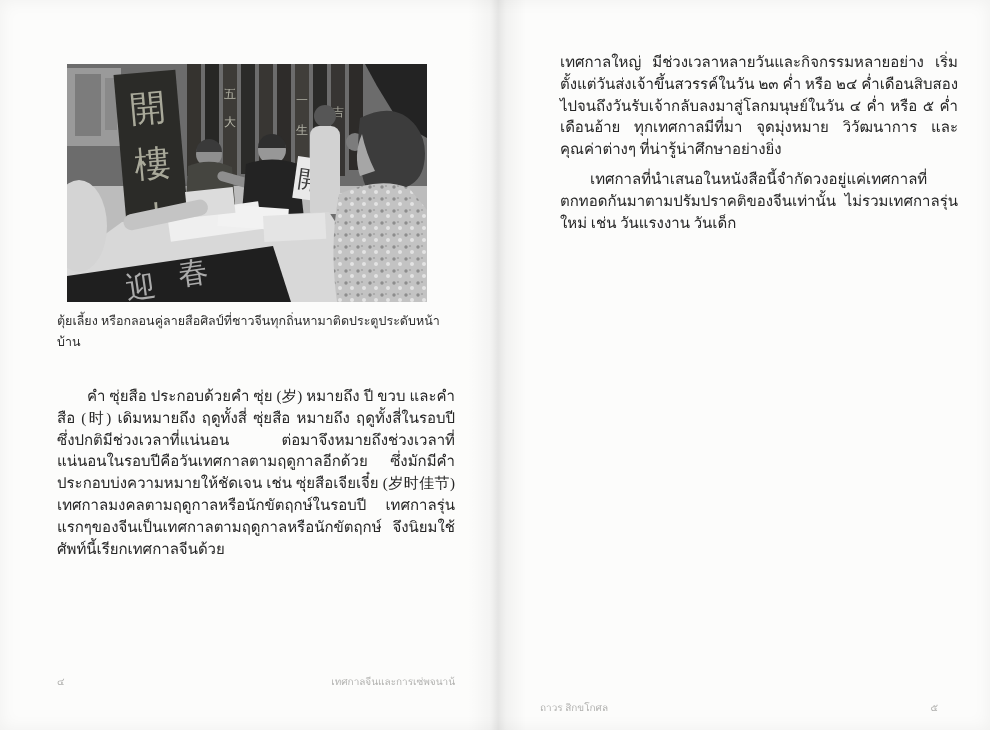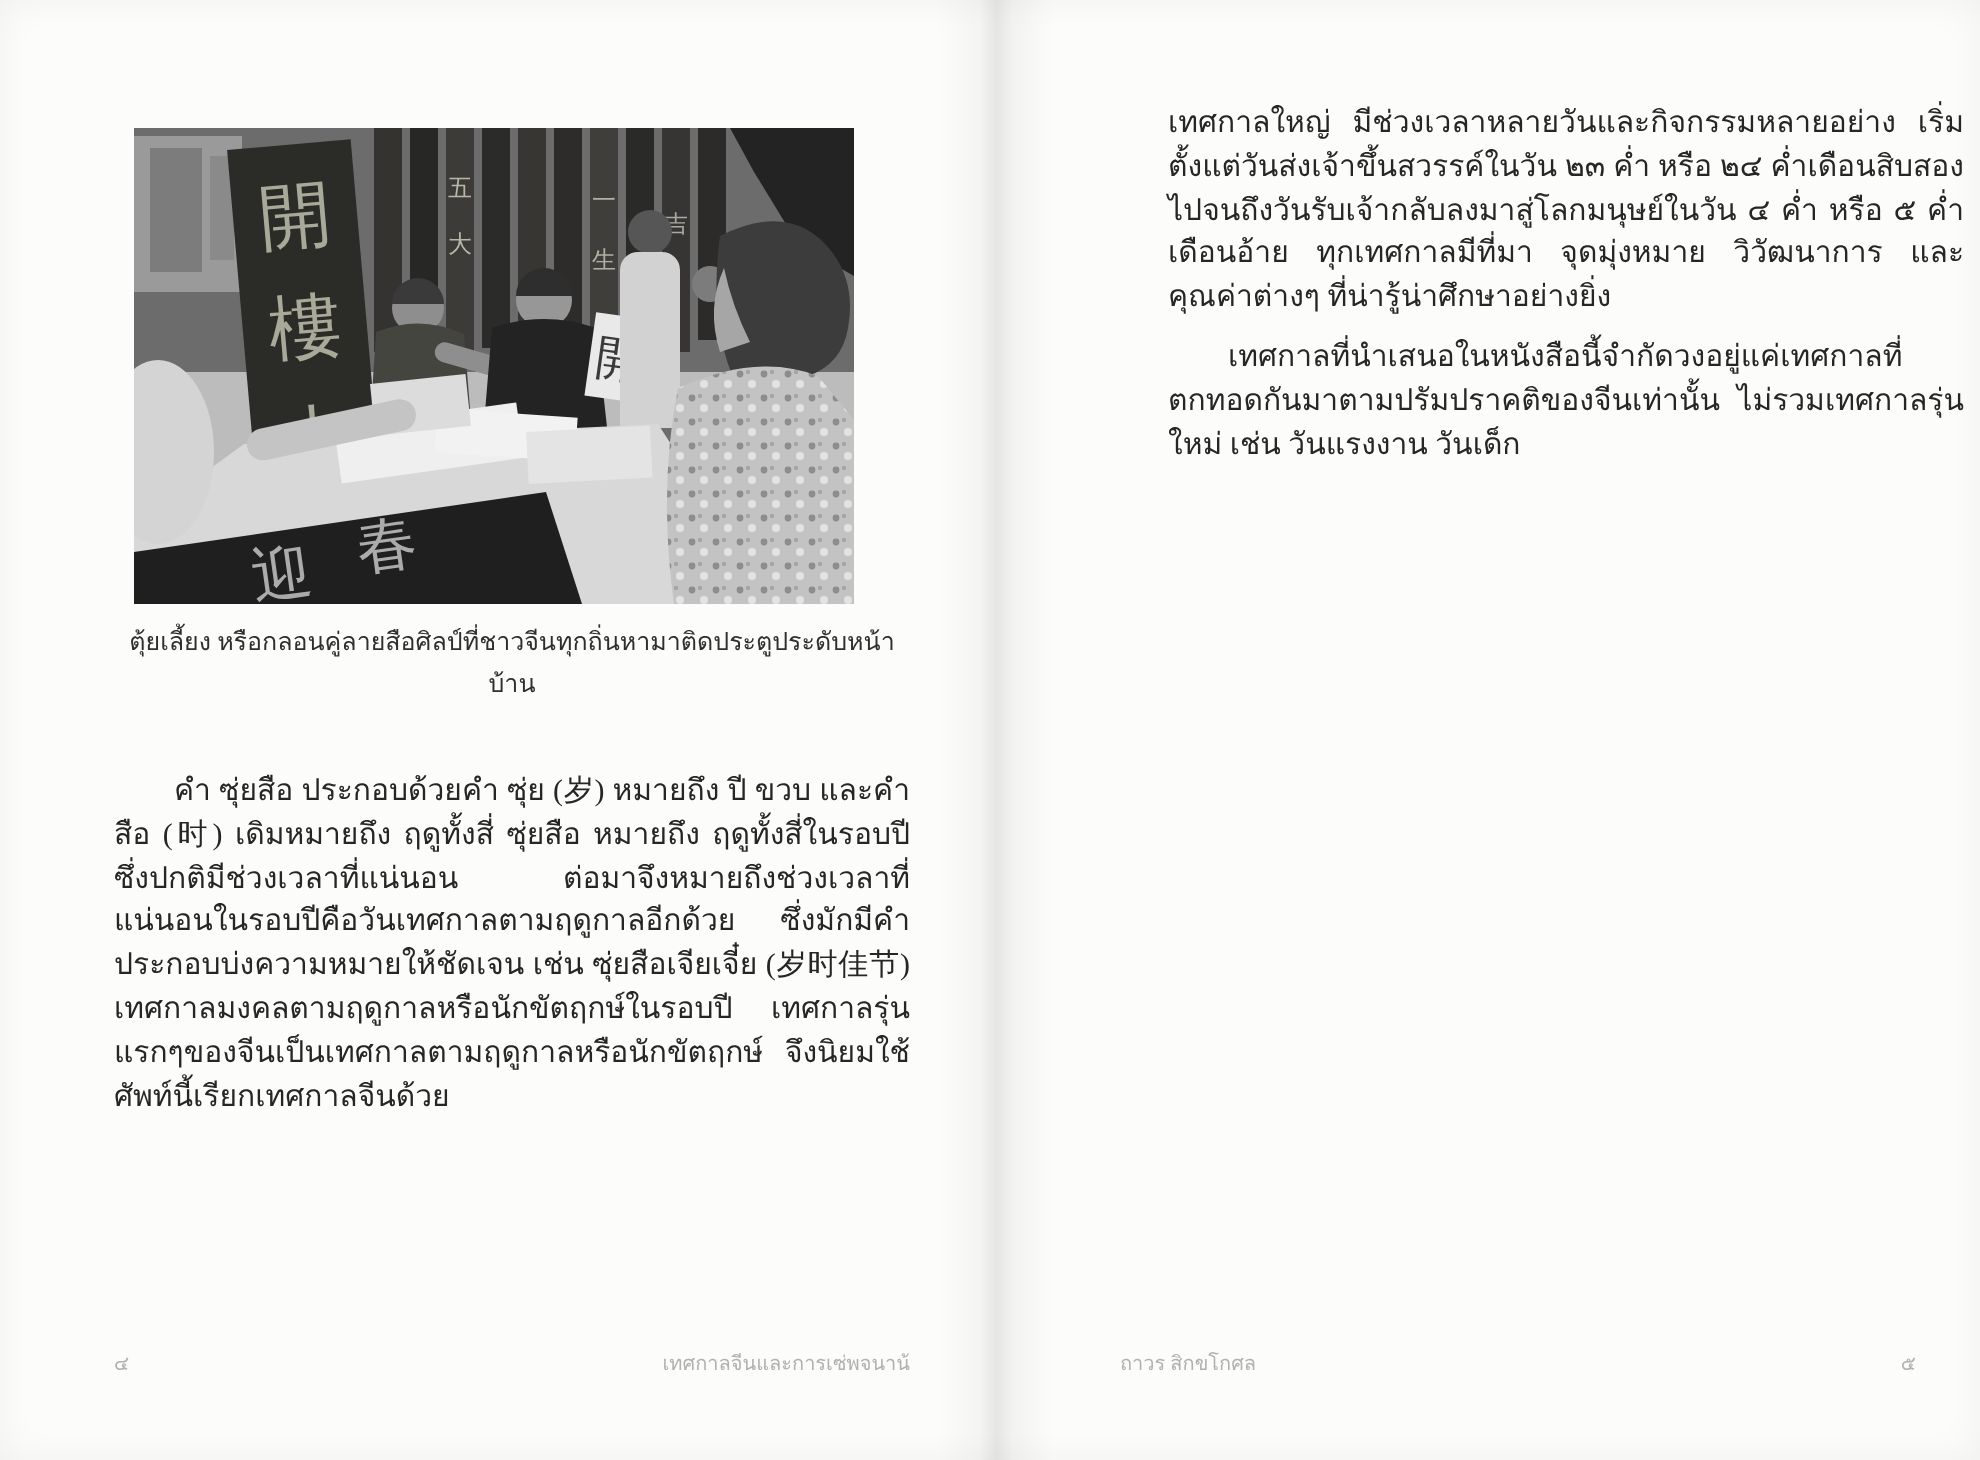--- a/index.html
+++ b/index.html
@@ -9,38 +9,38 @@
     font-family:"Liberation Serif","DejaVu Serif",serif;
     box-shadow:inset 0 0 18px rgba(0,0,0,0.05);
   }
   .spine{
     position:absolute;left:468px;top:0;width:58px;height:730px;pointer-events:none;
     background:linear-gradient(90deg,rgba(0,0,0,0) 0%,rgba(0,0,0,0.03) 38%,rgba(0,0,0,0.09) 52%,rgba(0,0,0,0.04) 66%,rgba(0,0,0,0) 100%);
   }
   .photo-frame{position:absolute;left:67px;top:64px;width:360px;height:238px;}
   .caption{
     position:absolute;left:57px;top:311px;width:398px;
-    text-align:center;font-size:12.5px;line-height:21px;color:#2f2f2f;
+    text-align:left;font-size:12.5px;line-height:21px;color:#2f2f2f;
   }
   .caption .credit{font-style:italic;}
   .col{position:absolute;width:398px;color:#262626;}
   .col-left{left:57px;top:386px;}
-  .col-right{left:584px;top:52px;}
+  .col-right{left:560px;top:52px;}
   .body-p{
     margin:0;font-size:15px;line-height:21.8px;text-align:justify;
   }
   .body-p + .body-p{margin-top:8px;}
   .indent{text-indent:30px;}
   .body-p i{font-style:italic;}
   .footer{
     position:absolute;top:674px;width:398px;display:flex;justify-content:space-between;
     font-size:10px;color:#b1b1af;align-items:baseline;
   }
   .footer-left{left:57px;}
-  .footer-right{left:560px;}
+  .footer-right{left:540px;margin-top:26px;}
   svg text{font-family:"Liberation Serif","DejaVu Serif",serif;}
 </style>
 </head>
 <body>
 
 <div class="spread">
 
   <div>
 
     <div class="photo-frame">

